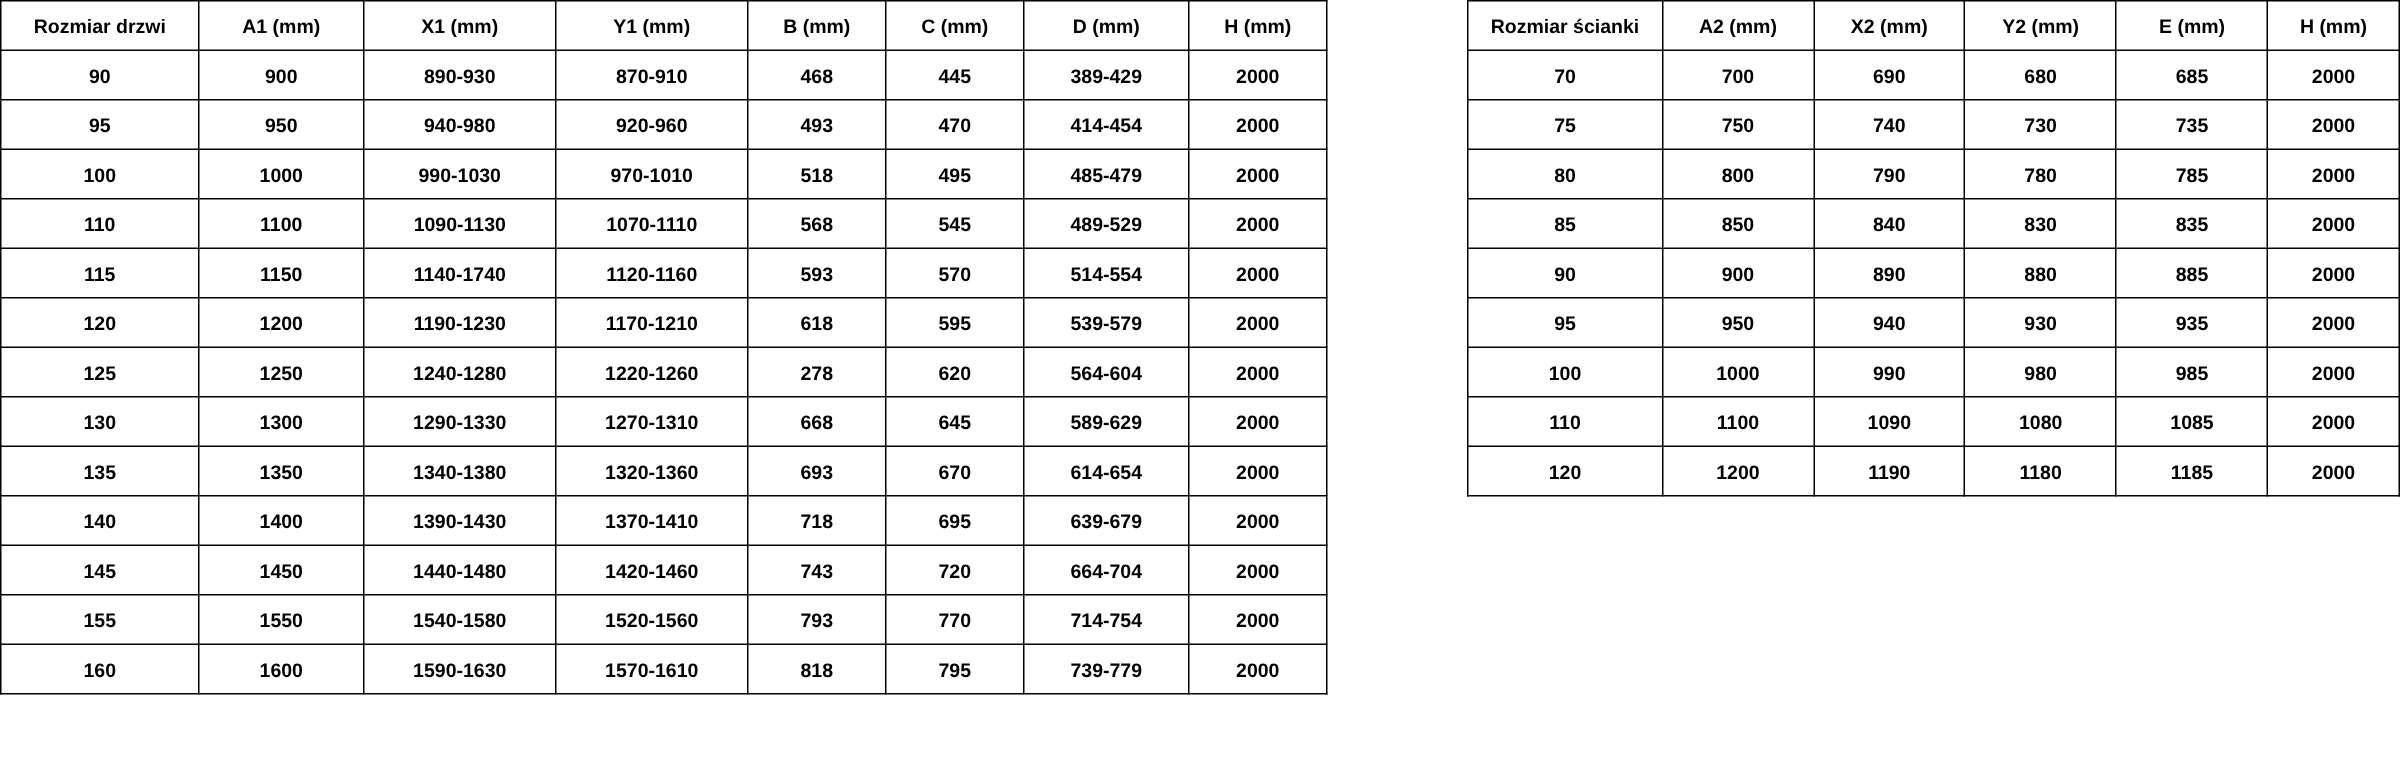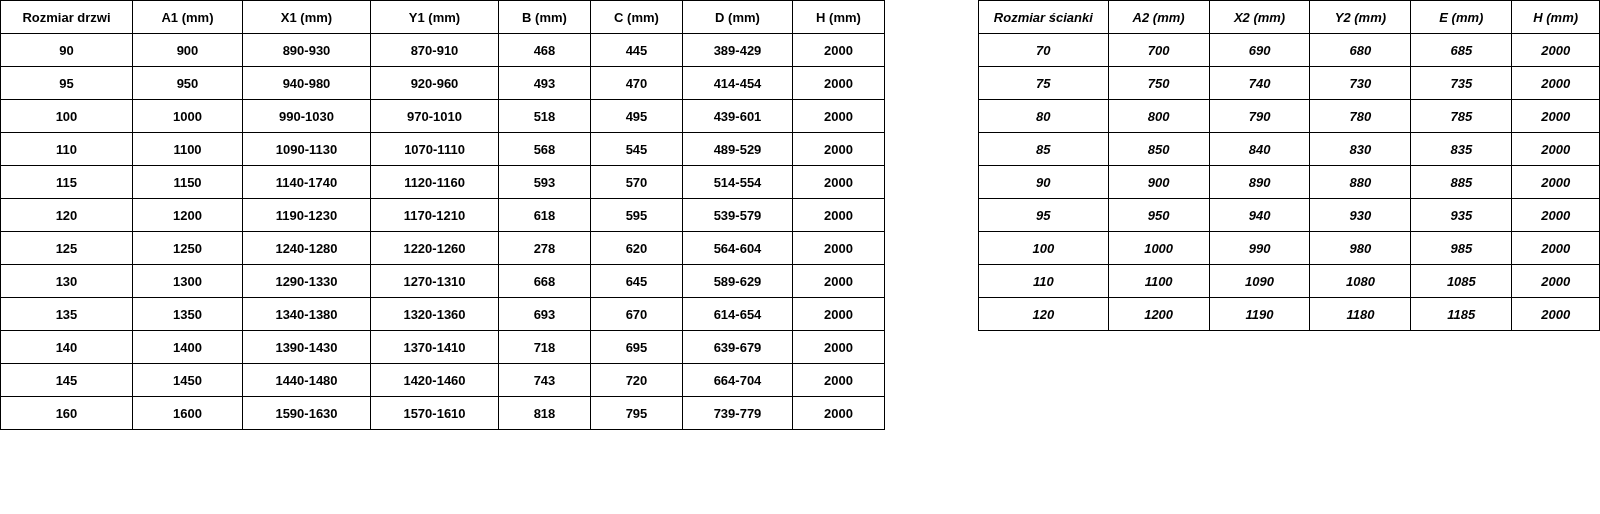--- a/index.html
+++ b/index.html
@@ -17,21 +17,21 @@
   .page {
     position: relative;
     width: 1600px;
     height: 514px;
   }
   .table-wrap {
     position: absolute;
     top: 0;
   }
   #doors-wrap { left: 0; }
-  #walls-wrap { left: 978px; font-style: italic; }
+  #walls-wrap { left: 978px; }
 
   table {
     border-collapse: collapse;
     table-layout: fixed;
   }
   th, td {
     border: 1px solid #000000;
     text-align: center;
     vertical-align: middle;
     font-size: 13px;
@@ -115,21 +115,21 @@
           <td>414-454</td>
           <td>2000</td>
         </tr>
         <tr>
           <td>100</td>
           <td>1000</td>
           <td>990-1030</td>
           <td>970-1010</td>
           <td>518</td>
           <td>495</td>
-          <td>439-601</td>
+          <td>485-479</td>
           <td>2000</td>
         </tr>
         <tr>
           <td>110</td>
           <td>1100</td>
           <td>1090-1130</td>
           <td>1070-1110</td>
           <td>568</td>
           <td>545</td>
           <td>489-529</td>
@@ -196,20 +196,30 @@
           <td>2000</td>
         </tr>
         <tr>
           <td>145</td>
           <td>1450</td>
           <td>1440-1480</td>
           <td>1420-1460</td>
           <td>743</td>
           <td>720</td>
           <td>664-704</td>
+          <td>2000</td>
+        </tr>
+        <tr>
+          <td>155</td>
+          <td>1550</td>
+          <td>1540-1580</td>
+          <td>1520-1560</td>
+          <td>793</td>
+          <td>770</td>
+          <td>714-754</td>
           <td>2000</td>
         </tr>
         <tr>
           <td>160</td>
           <td>1600</td>
           <td>1590-1630</td>
           <td>1570-1610</td>
           <td>818</td>
           <td>795</td>
           <td>739-779</td>

